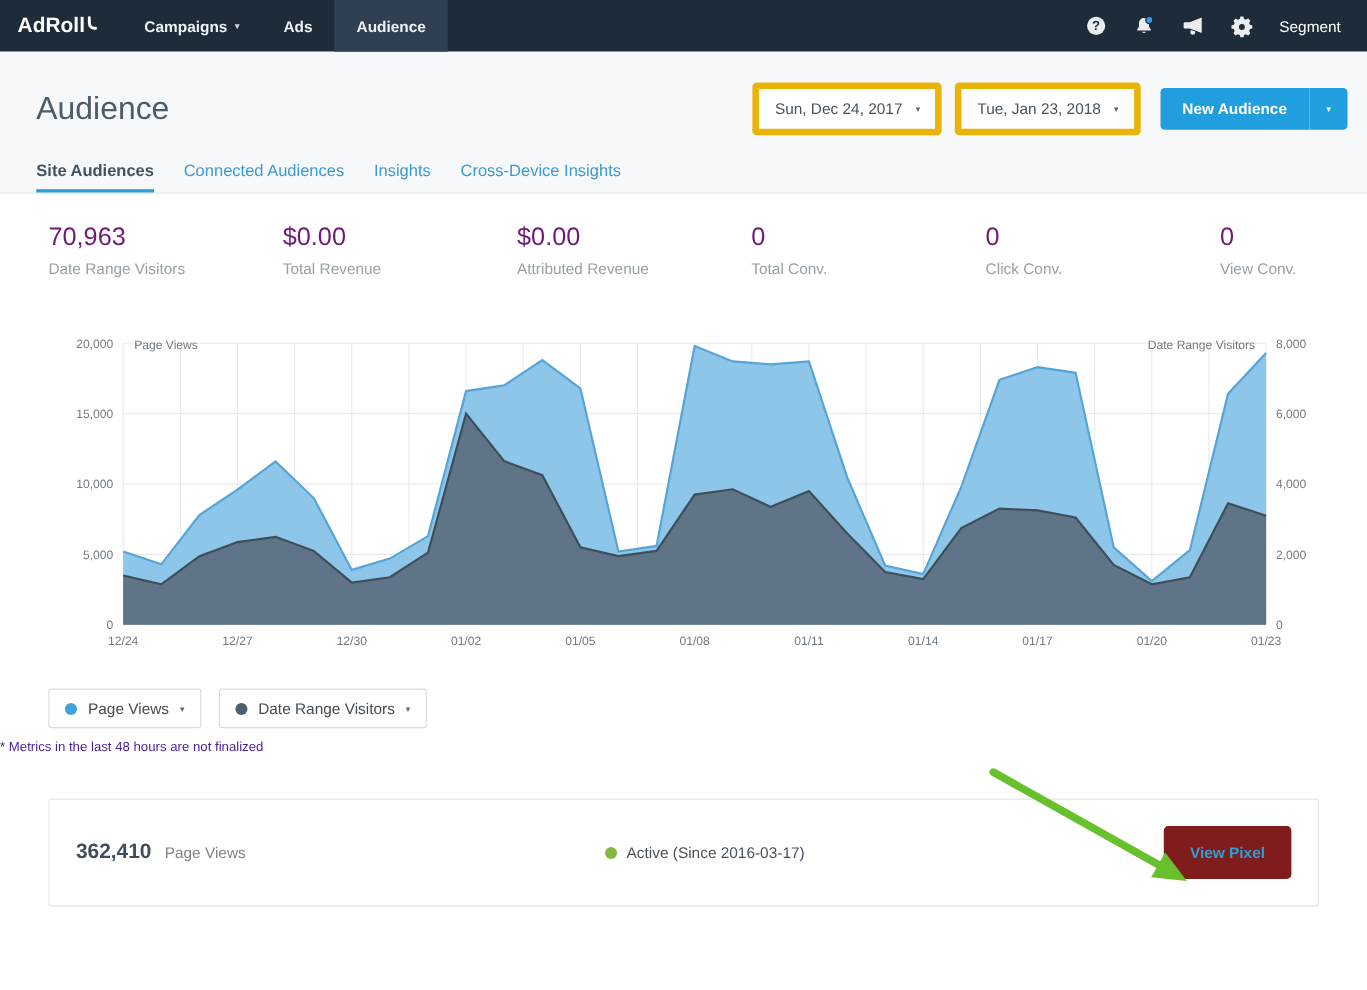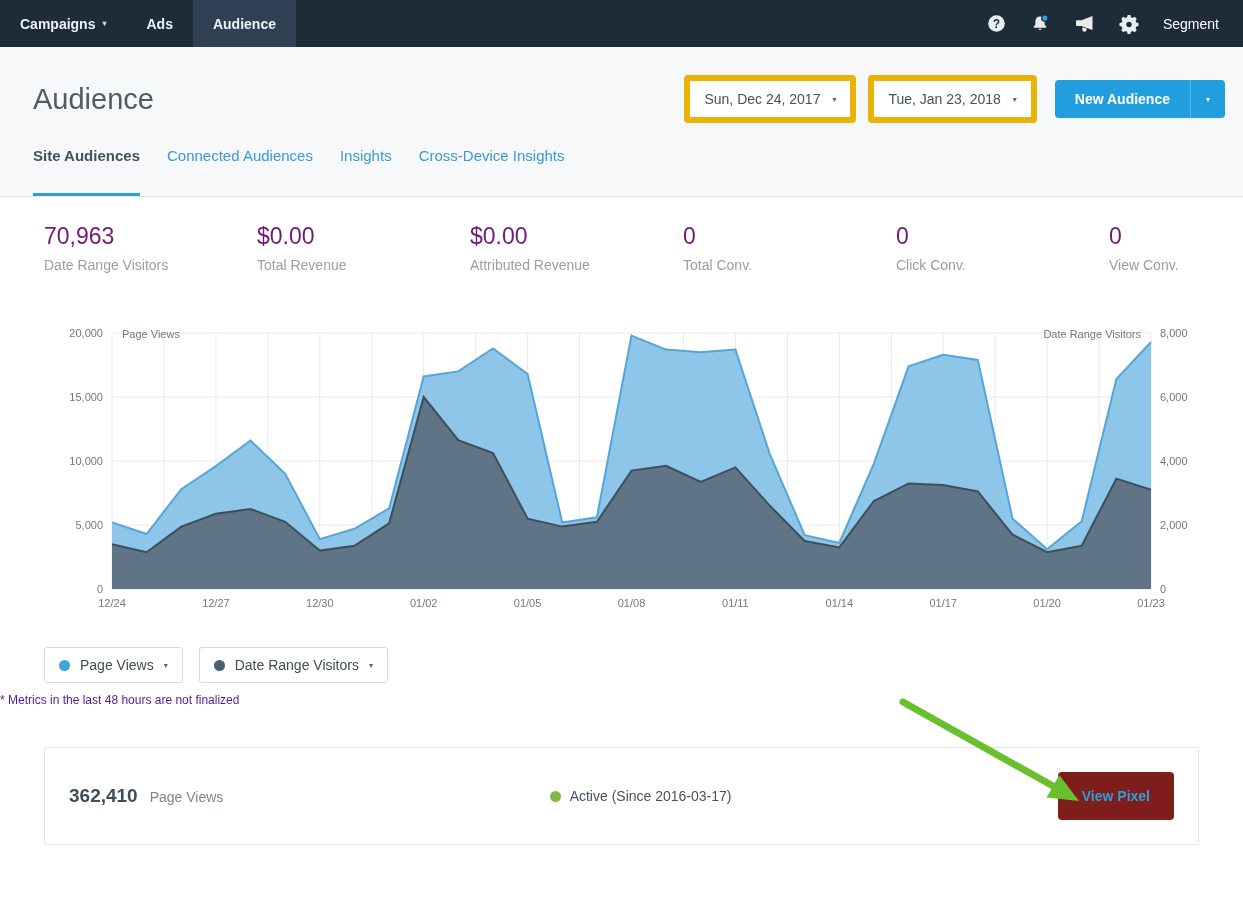--- a/index.html
+++ b/index.html
@@ -28,21 +28,21 @@
   .page-header { background: #f7f8f9; border-bottom: 1px solid #e3e6e9; }
   .header-top { display: flex; align-items: center; padding: 28px 18px 8px 33px; }
   .page-title { margin: 0; font-size: 29px; font-weight: 400; color: #4e5c69; }
   .header-actions { margin-left: auto; display: flex; align-items: center; gap: 12px; }
   .date-btn { display: flex; align-items: center; gap: 12px; background: #fff; border: 6px solid #eab308; border-radius: 4px; padding: 10px 14px; font-size: 14px; color: #47525c; font-family: inherit; cursor: pointer; }
   .date-btn .sm-caret, .legend-btn .sm-caret { font-size: 8px; color: #5a646d; }
   .split-btn { display: flex; margin-left: 6px; }
   .btn-primary { background: #209ede; color: #fff; border: none; font-size: 14px; font-weight: bold; padding: 11px 20px; border-radius: 4px 0 0 4px; font-family: inherit; cursor: pointer; text-align: center; }
   .btn-caret { background: #209ede; border: none; border-left: 1px solid #55b5e7; border-radius: 0 4px 4px 0; color: #fff; padding: 11px 15px; font-size: 8px; cursor: pointer; }
   .tabs { display: flex; gap: 27px; padding: 16px 33px 0 33px; }
-  .tab { font-size: 15px; color: #3b9ad2; padding-bottom: 29px; cursor: pointer; border-bottom: 3px solid transparent; }
+  .tab { font-size: 15px; color: #3b9ad2; padding-bottom: 8px; cursor: pointer; border-bottom: 3px solid transparent; }
   .tab.active { color: #43525f; font-weight: bold; border-bottom-color: #2d9fd8; }
 
   
   .stats { display: flex; padding: 26px 44px 6px 44px; }
   .stat { flex: 1; }
   .stat:last-child { flex: 0 0 90px; }
   .stat-value { font-size: 23px; color: #701a75; }
   .stat-label { font-size: 14px; color: #98a0a6; margin-top: 7px; }
 
   
@@ -67,20 +67,28 @@
   .status-dot { width: 11px; height: 11px; border-radius: 50%; background: #83b93f; }
   .view-pixel { border: 5px solid #7f1d1d; background: #7f1d1d; color: #2d9fd8; font-size: 14px; font-weight: bold; padding: 11px 19px; border-radius: 4px; font-family: inherit; cursor: pointer; }
 
   
   .annotation-arrow { position: absolute; left: 0; top: 0; width: 1243px; height: 900px; pointer-events: none; }
 </style>
 </head>
 <body>
 
 <nav class="navbar">
+  <div class="logo">
+    <span>AdRoll</span>
+    <span>
+      <svg width="10" height="16" viewBox="0 0 10 16">
+          <path d="M2.2 3v5.2a4.5 4.5 0 0 0 4.5 4.5h1.2" stroke="#fff" stroke-width="2.6" fill="none" stroke-linecap="round"></path>
+        </svg>
+    </span>
+  </div>
   <div class="nav-items">
     <a class="nav-item">
       <span>Campaigns</span>
       <span class="nav-caret">▾</span>
     </a>
     <a class="nav-item">Ads</a>
     <a class="nav-item active">Audience</a>
   </div>
   <div class="nav-right">
     <span class="icon-btn">

